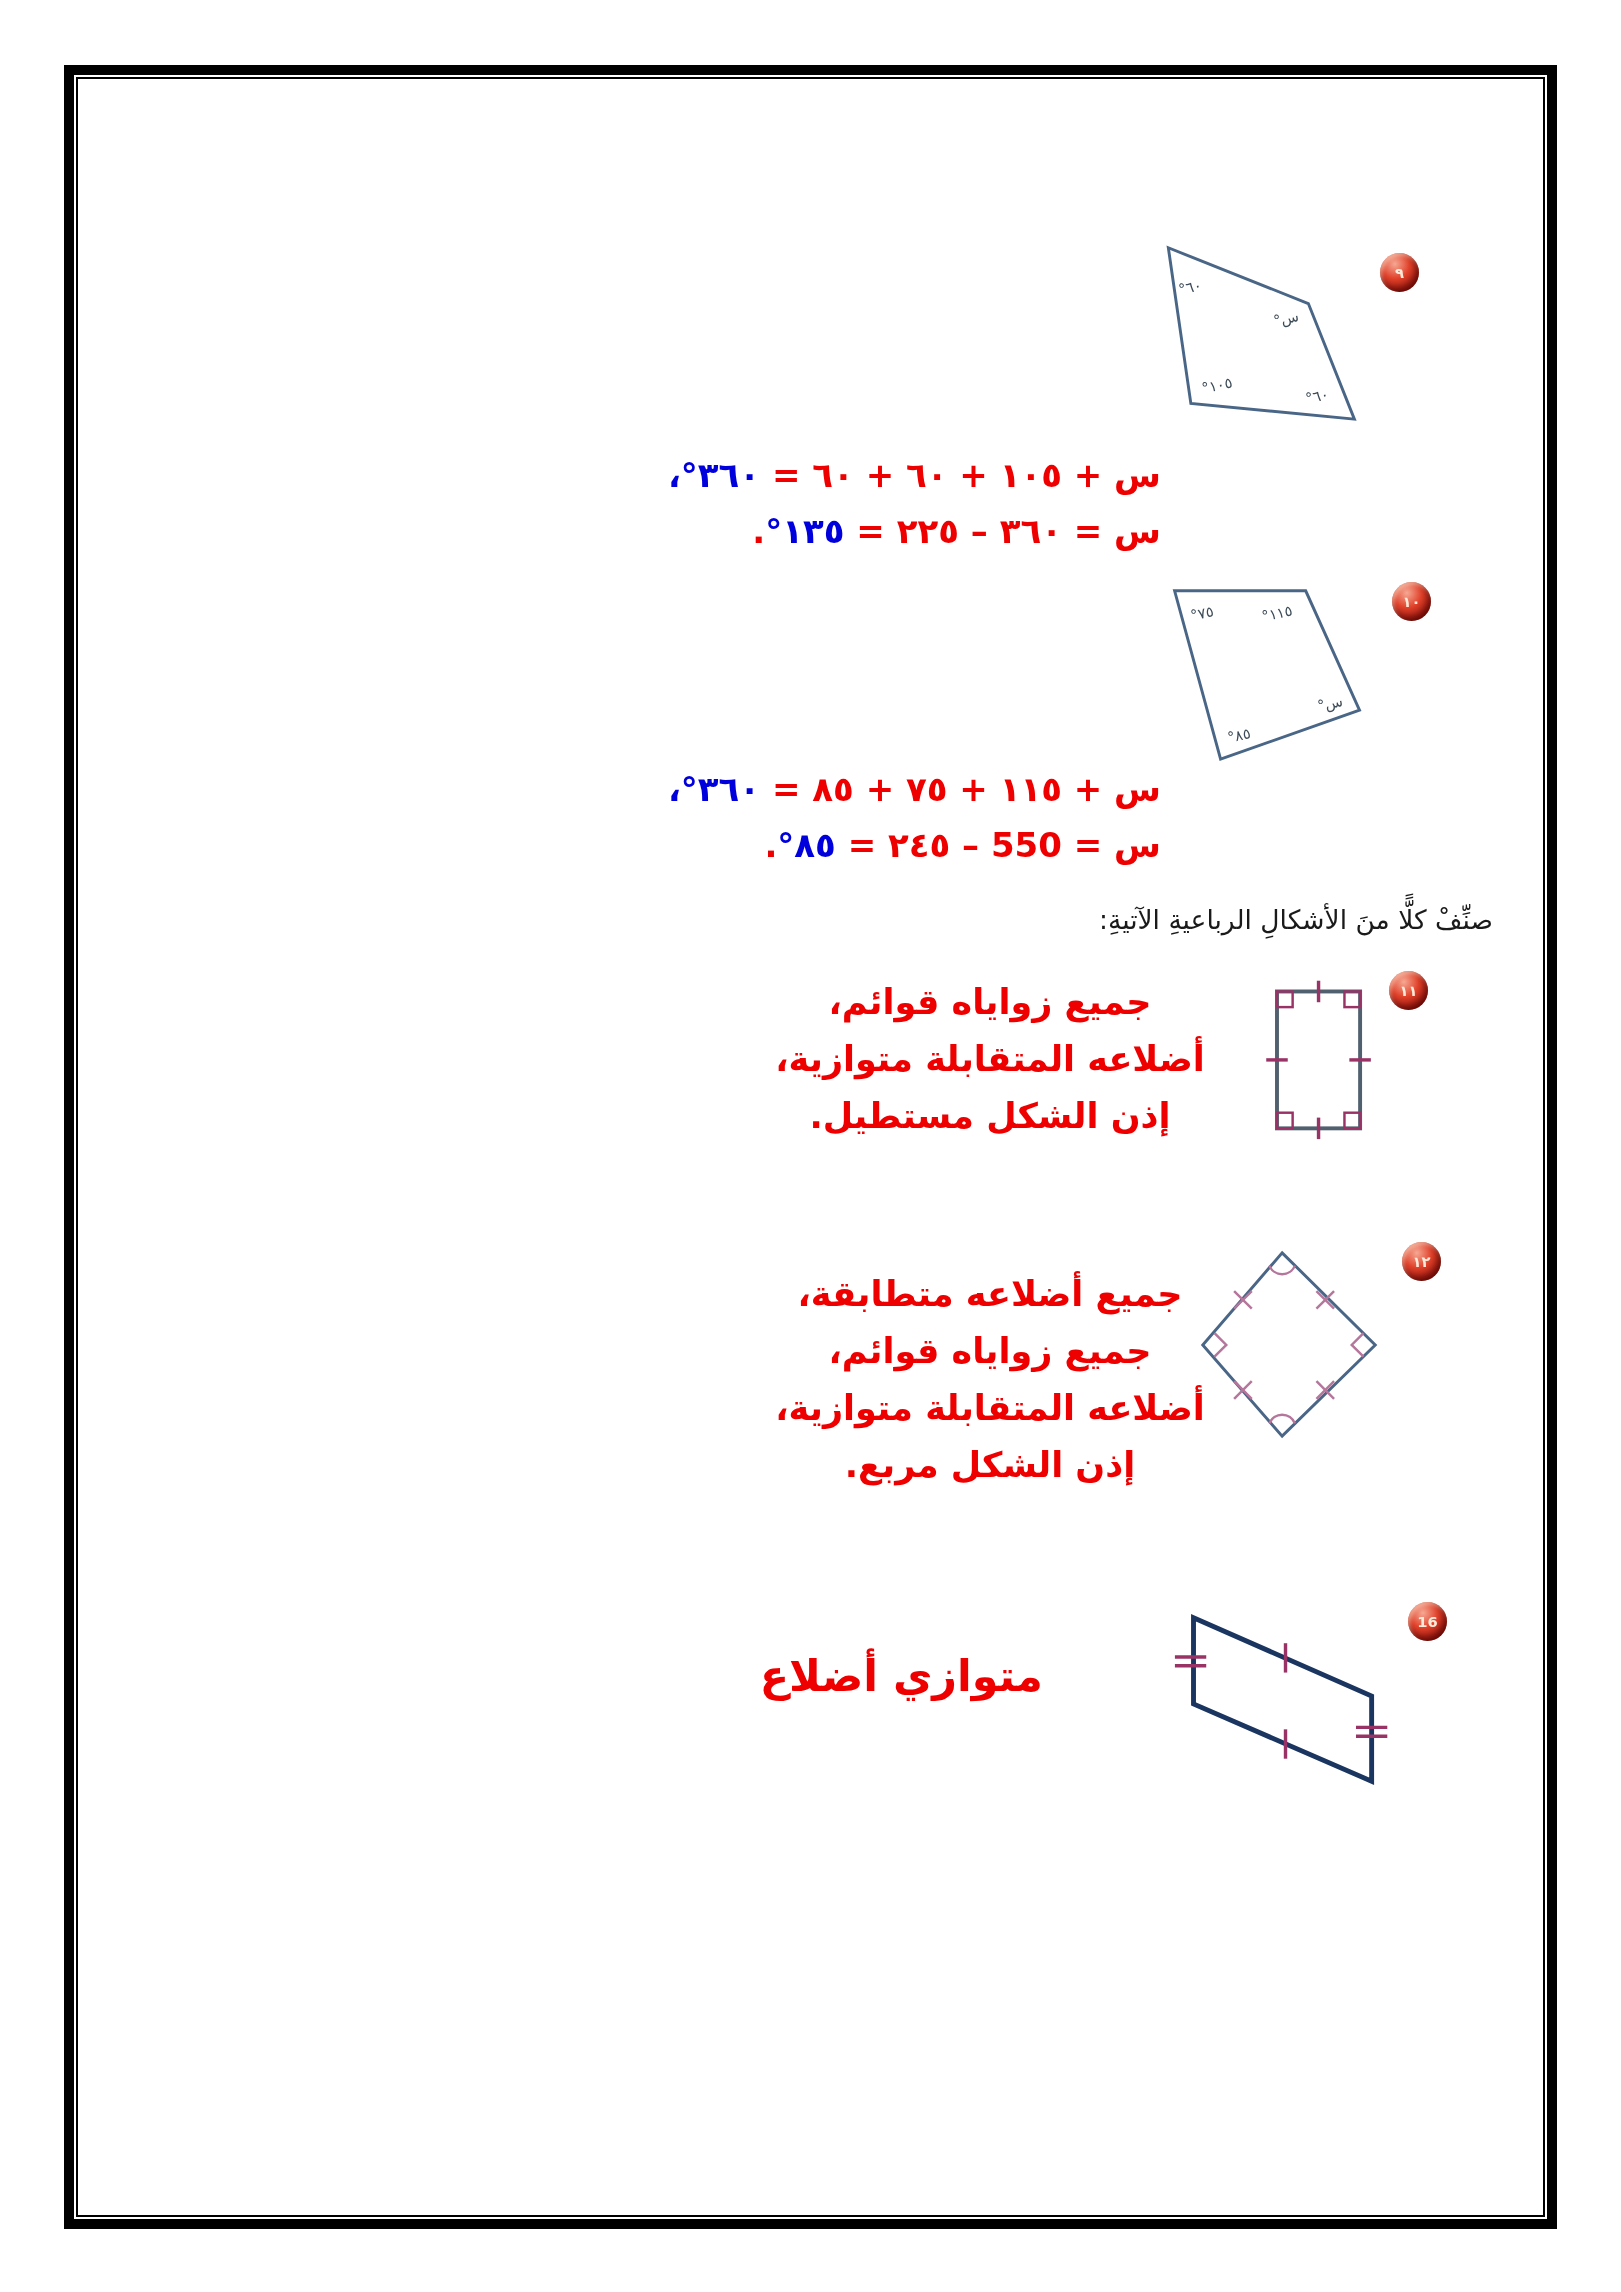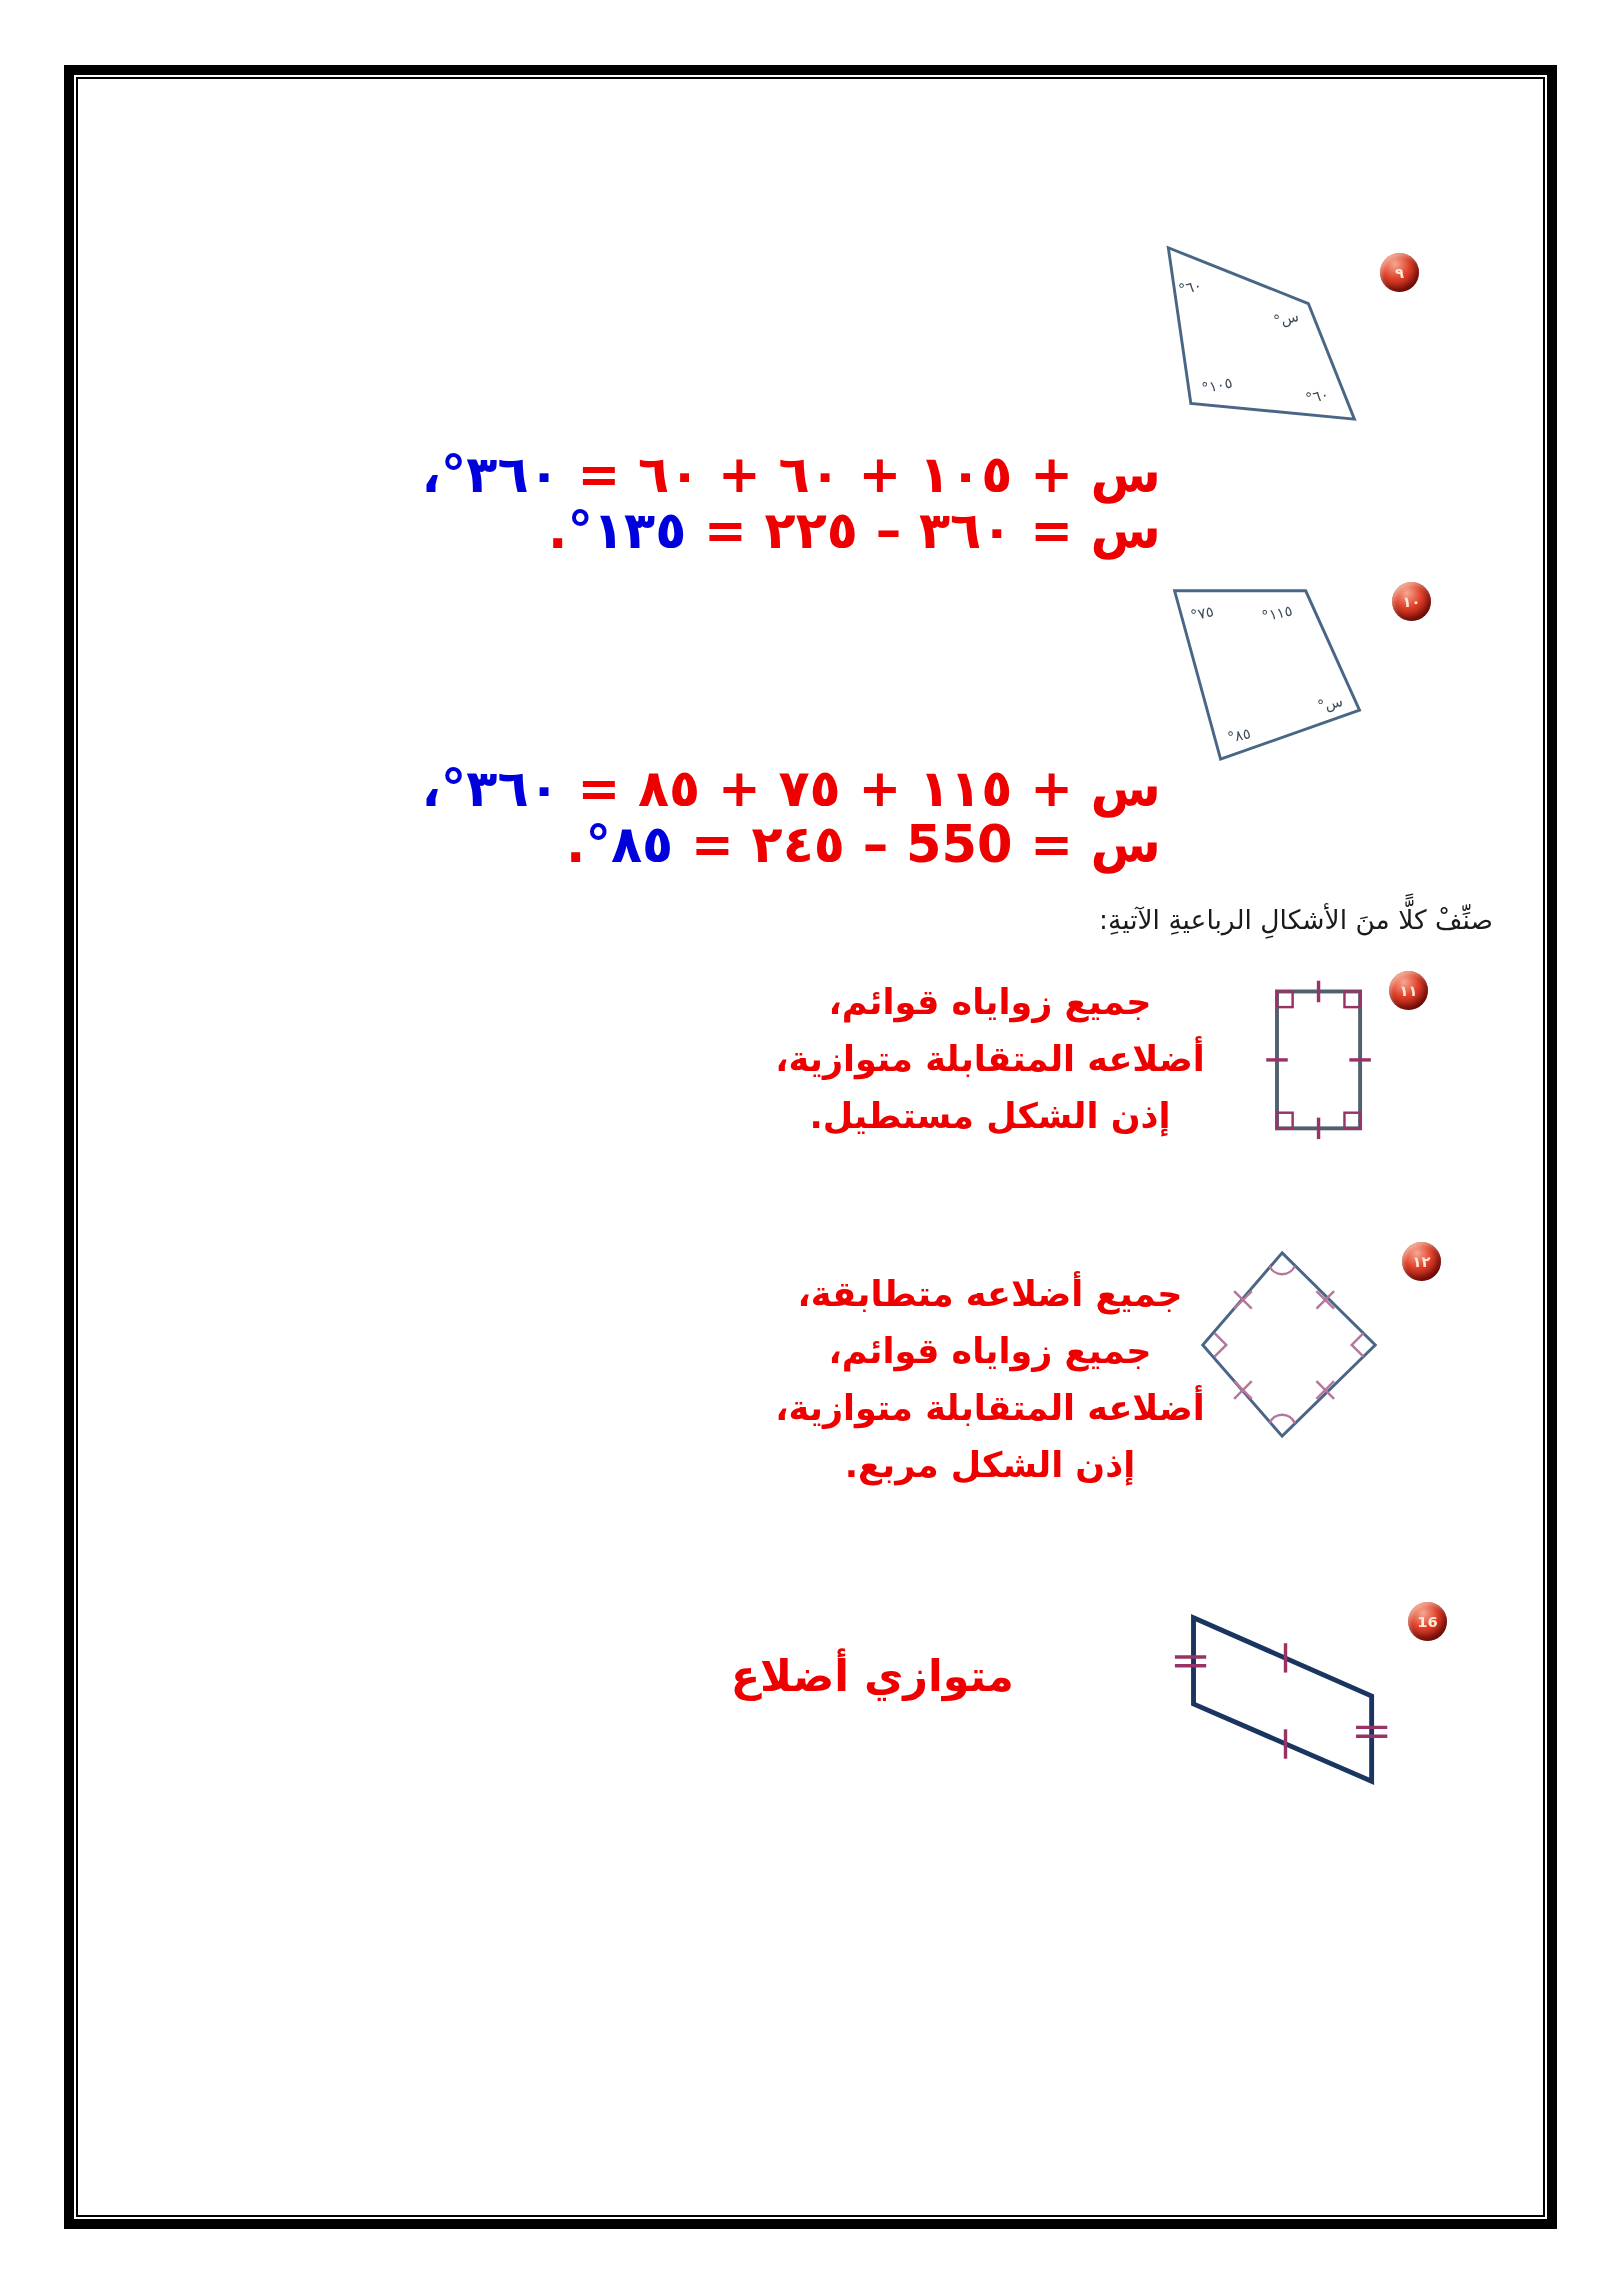--- a/index.html
+++ b/index.html
@@ -11,21 +11,21 @@
     position:absolute;left:64px;top:65px;width:1493px;height:2164px;
     border:10.8px solid #000;box-sizing:border-box;
   }
   .frame-inner{
     position:absolute;inset:2px;border:2px solid #000;
   }
   .abs{position:absolute;}
   
   .eq{
     direction:rtl;text-align:right;color:#ee0000;font-weight:bold;
-    font-size:51px;line-height:56px;white-space:nowrap;
+    font-size:34px;line-height:56px;white-space:nowrap;
     font-family:"DejaVu Sans",sans-serif;
   }
   .eq .blue{color:#0000dd;}
   
   .ans{
     direction:rtl;text-align:center;color:#ee0000;font-weight:bold;
     font-size:35px;line-height:57px;white-space:nowrap;
     font-family:"DejaVu Sans",sans-serif;
   }
   .ans13{
@@ -168,15 +168,15 @@
 
         <line x1="117" y1="48" x2="117" y2="78"></line>
         <line x1="117" y1="136" x2="117" y2="166"></line>
       </g>
     </svg>
   </div>
   <div class="badge" style="left:1408px;top:1602px;">
     <span>16</span>
   </div>
 
-  <div class="ans13 abs" style="left:751px;top:1649px;width:263px;">متوازي أضلاع</div>
+  <div class="ans13 abs" style="left:780px;top:1649px;width:263px;">متوازي أضلاع</div>
 </div>
 
 
 </body></html>

